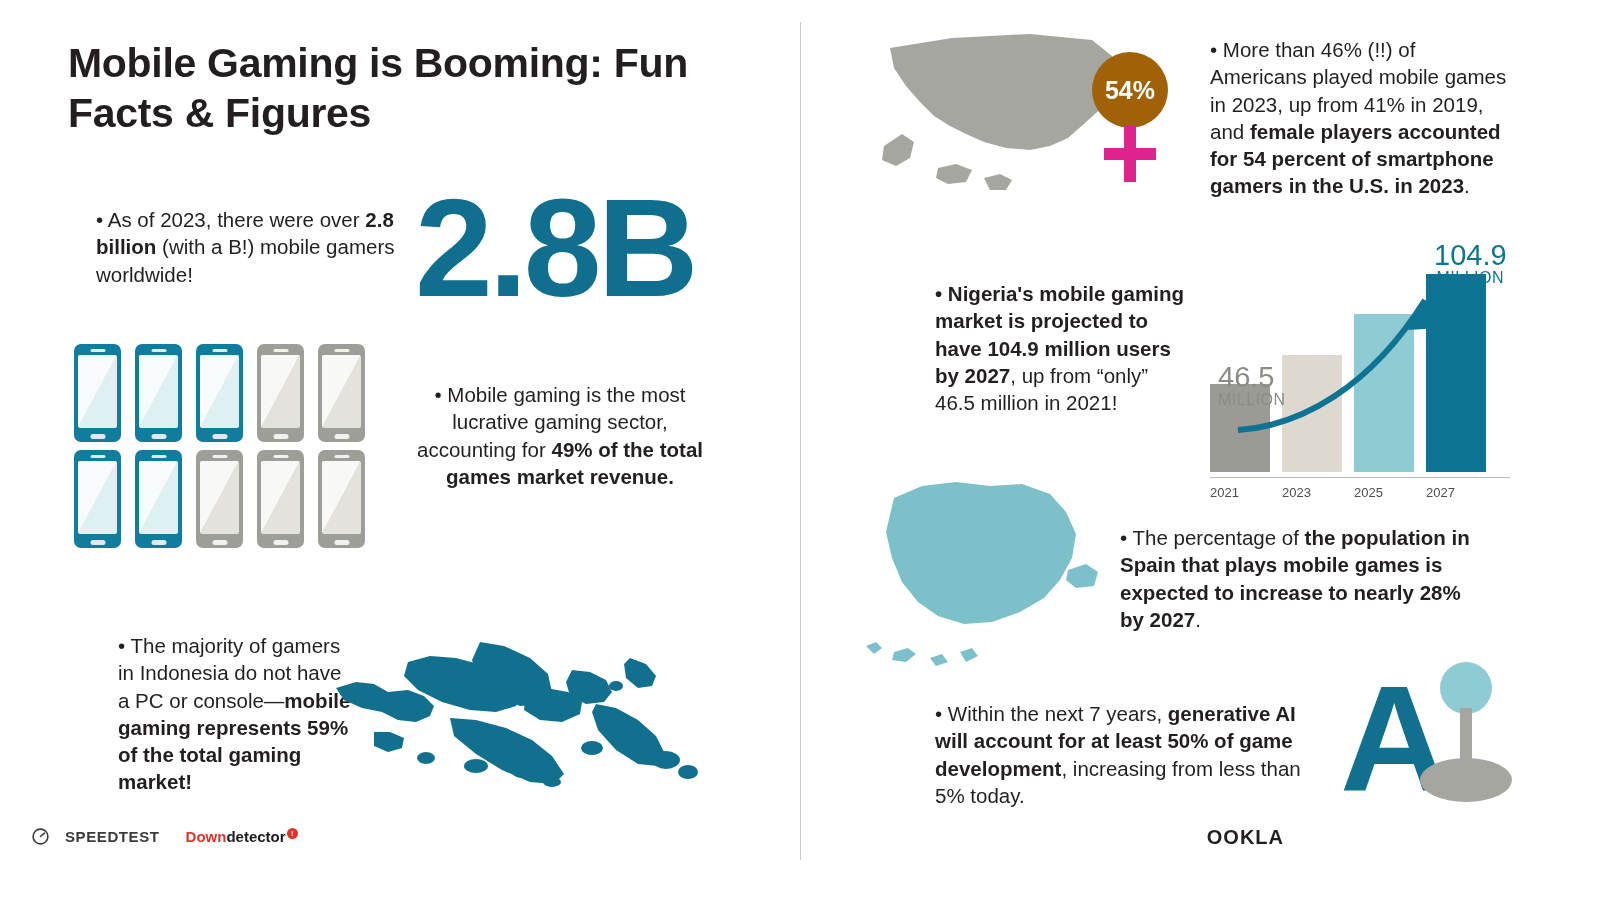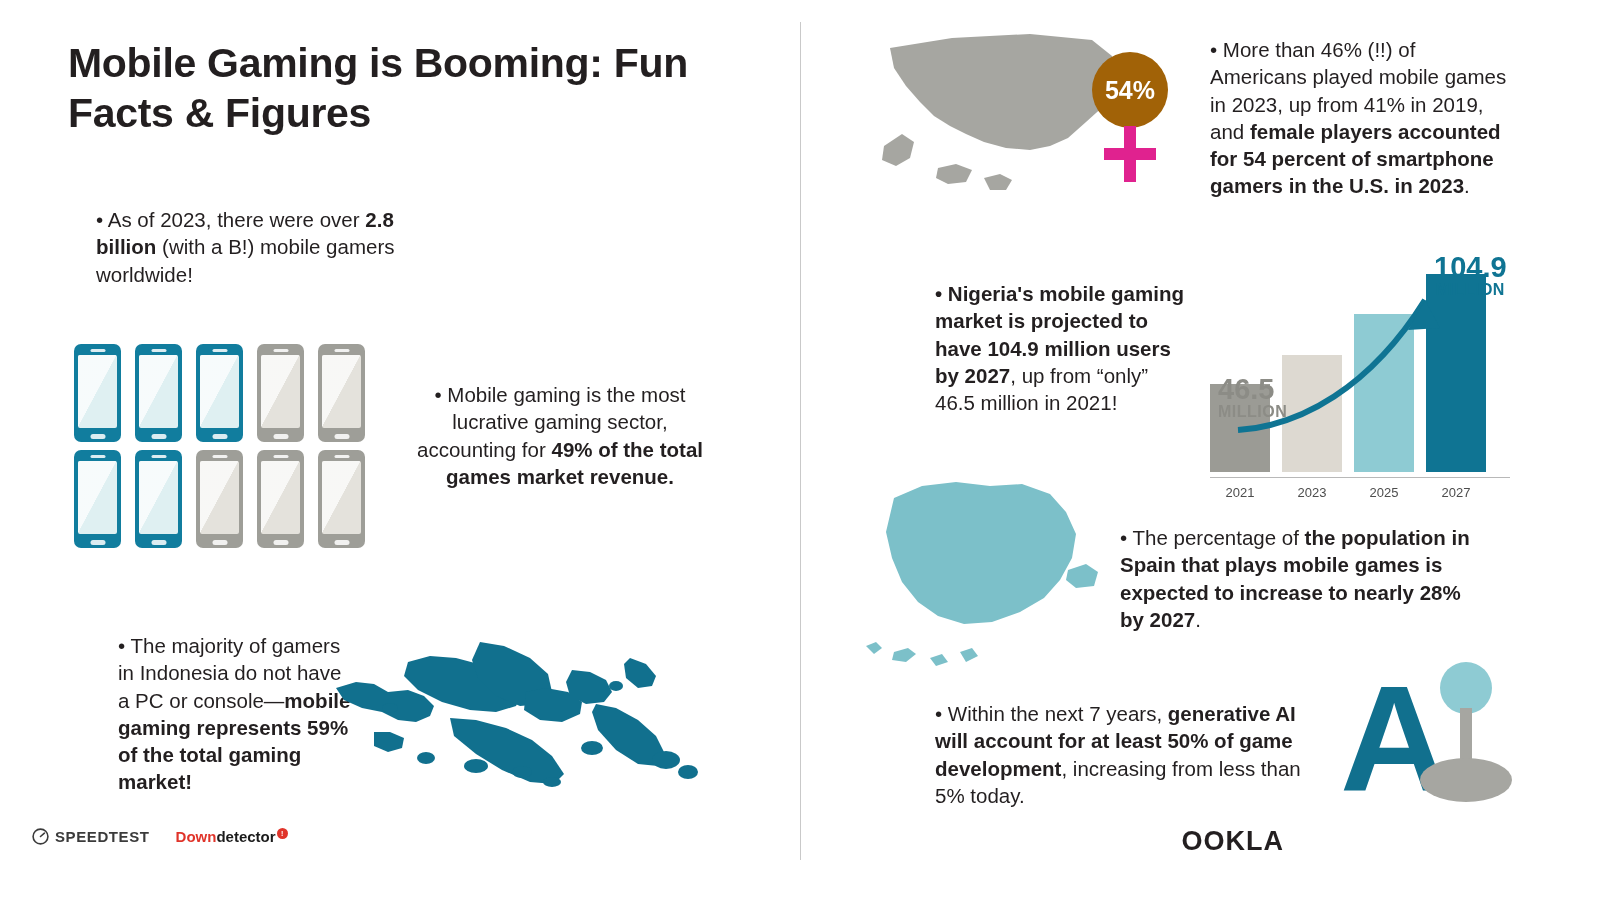--- a/index.html
+++ b/index.html
@@ -155,21 +155,21 @@
     position: absolute;
     left: 32px;
     top: 828px;
     display: flex;
     align-items: center;
     gap: 18px;
   }
   .speedtest-logo {
     display: flex;
     align-items: flex-start;
-    gap: 6px;
+    gap: 16px;
     font-size: 15px;
     font-weight: bold;
     letter-spacing: 0.6px;
     color: #3b3b3b;
   }
   .dd-logo {
     font-size: 15px;
     font-weight: bold;
     color: #1a1a1a;
     position: relative;
@@ -185,21 +185,21 @@
     font-size: 7px;
     line-height: 11px;
     text-align: center;
     vertical-align: super;
     margin-left: 1px;
   }
   .ookla-logo {
     position: absolute;
     right: 36px;
     top: 826px;
-    font-size: 27px;
+    font-size: 20px;
     font-weight: bold;
     letter-spacing: 1px;
     color: #231f20;
   }
 
   
   .us-map {
     position: absolute;
     left: 880px;
     top: 30px;
@@ -291,29 +291,27 @@
   .chart .labels {
     position: absolute;
     left: 0;
     bottom: 0;
     width: 300px;
     display: flex;
     gap: 12px;
   }
   .chart .labels span {
     width: 60px;
-    text-align: center;
     font-size: 13px;
     color: #4d4d4d;
   }
   .chart-cap {
     position: absolute;
-    font-weight: bold;
+    font-weight: normal;
     line-height: 1.05;
-    margin-top: 12px;
   }
   .cap-left {
     left: 1218px;
     top: 362px;
     color: #8c8c86;
     font-size: 29px;
   }
   .cap-left .unit { display: block; font-size: 16px; letter-spacing: 0.5px; }
   .cap-right {
     left: 1434px;
@@ -342,20 +340,21 @@
 </style>
 </head>
 <body>
 
 <div class="page">
 
   <div class="divider"></div>
 
   <div class="headline">Mobile Gaming is Booming: Fun Facts &amp; Figures</div>
 
+  <div class="bignum">2.8B</div>
 
   <div class="bullet fact-28b">
     <span>• As of 2023, there were over </span><b>2.8 billion</b><span> (with a B!) mobile gamers worldwide!</span>
   </div>
 
   <div class="phones">
     <div class="phone on">
         <span class="speaker"></span>
         <span class="screen"></span>
         <span class="home"></span>

